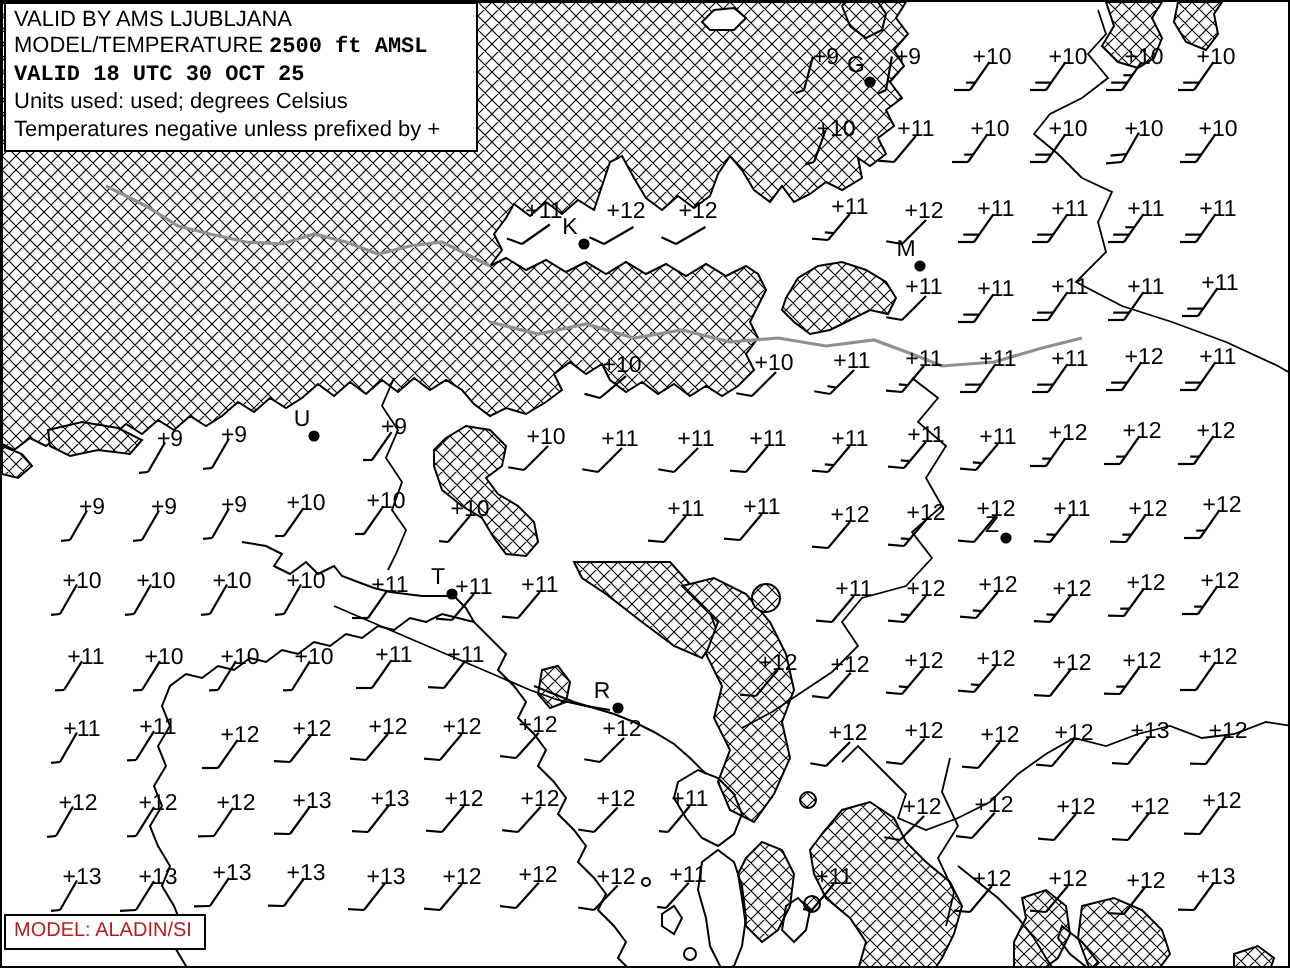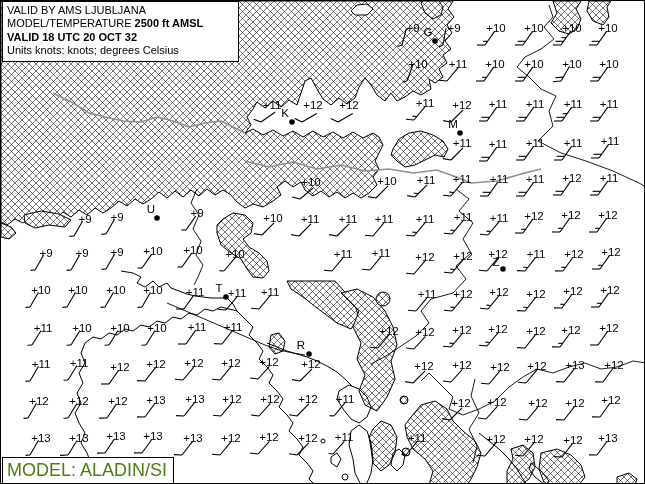--- a/index.html
+++ b/index.html
@@ -2,23 +2,23 @@
 <html><head>
 <meta charset="utf-8">
 <style>
   html,body{margin:0;padding:0;background:#fff;}
   #stage{position:relative;width:645px;height:484px;background:#fff;overflow:hidden;
          font-family:"Liberation Sans",sans-serif;border:1px solid #000;box-sizing:border-box;}
   #mapsvg{position:absolute;left:0;top:0;}
   .infobox{position:absolute;left:1px;top:0px;width:227px;background:#fff;
            border:1px solid #000;padding:2px 4px 3px 4px;z-index:5;}
   .infobox div{font-size:11px;line-height:13.4px;color:#000;white-space:nowrap;}
-  .b{font-weight:bold;}
+  .b{font-weight:bold;font-family:Liberation Mono, monospace;}
   .modelbox{position:absolute;left:1px;top:456px;background:#fff;border:1px solid #000;
-            padding:2px 6px 3px 4px;z-index:5;font-size:18px;color:#4d7c0f;white-space:nowrap;}
+            padding:2px 6px 3px 4px;z-index:5;font-size:10px;color:#b91c1c;white-space:nowrap;}
 </style>
 </head>
 <body>
 
 <div id="stage">
 
   <svg id="mapsvg" width="645" height="484" viewBox="0 0 645 484">
     <defs>
       <pattern id="xh" patternUnits="userSpaceOnUse" width="7" height="7">
         <rect width="7" height="7" fill="#fff"></rect>
@@ -534,18 +534,19 @@
         <text x="300" y="348">R</text>
         <circle cx="308" cy="353" r="2.8"></circle>
         <text x="495" y="265">Z</text>
         <circle cx="502" cy="268" r="2.8"></circle>
       </g>
   </svg>
 
   <div class="infobox">
     <div>VALID BY AMS LJUBLJANA</div>
     <div><span>MODEL/TEMPERATURE </span><span class="b">2500 ft AMSL</span></div>
-    <div class="b">VALID 18 UTC 20 OCT 32</div>
-    <div>Units knots: knots; degrees Celsius</div>
+    <div class="b">VALID 18 UTC 30 OCT 25</div>
+    <div>Units used: used; degrees Celsius</div>
+    <div>Temperatures negative unless prefixed by +</div>
   </div>
 
   <div class="modelbox">MODEL: ALADIN/SI</div>
 </div>
 
 </body></html>

